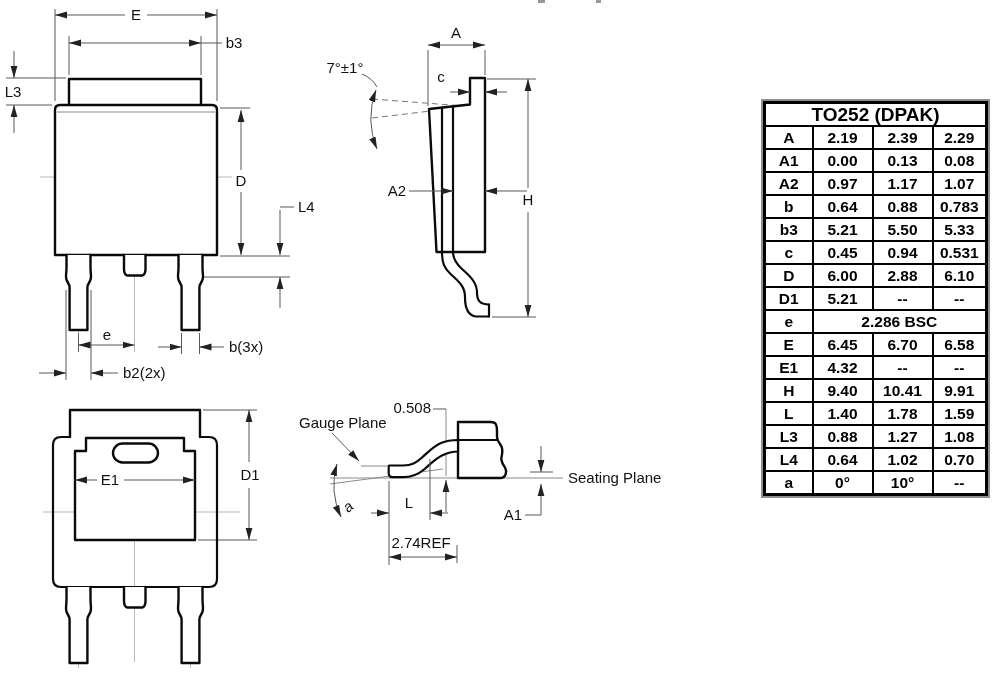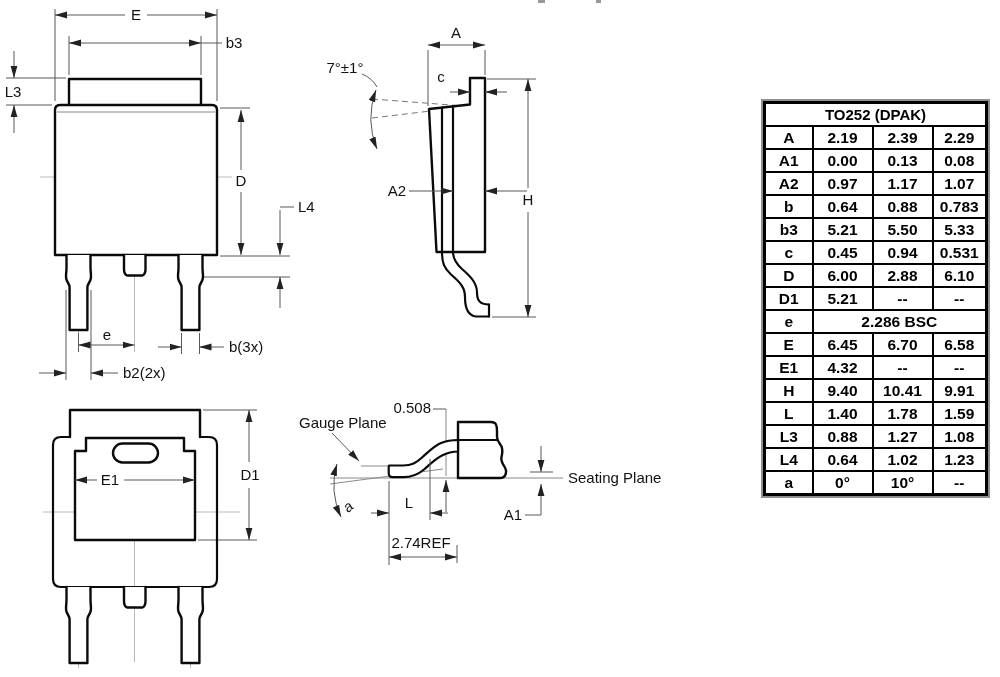--- a/index.html
+++ b/index.html
@@ -13,21 +13,21 @@
   .o{stroke:#0a0a0a;stroke-width:2.4;fill:#fff;stroke-linejoin:round;stroke-linecap:round;}
   .on{stroke:#0a0a0a;stroke-width:2.2;fill:none;stroke-linejoin:round;stroke-linecap:round;}
   .dim{stroke:#585858;stroke-width:1;fill:none;}
   .thin{stroke:#8a8a8a;stroke-width:1;fill:none;}
   .cl{stroke:#b8b8b8;stroke-width:1;fill:none;}
   .dash{stroke:#777;stroke-width:1;fill:none;stroke-dasharray:6 4;}
   #dim-table{position:absolute;left:763px;top:101px;border-collapse:collapse;background:#fff;
              border:3px solid #000;box-shadow:0 0 0 2px #8f8f8f;table-layout:fixed;width:222px;}
   #dim-table td,#dim-table th{border:2px solid #000;text-align:center;font-weight:bold;
              font-size:15.5px;color:#000;height:21px;line-height:21px;padding:0;overflow:hidden;}
-  #dim-table .title-cell{font-size:15px;}
+  #dim-table .title-cell{font-size:19px;}
 </style>
 </head>
 <body>
 
 <div class="stage">
 
   <svg style="left:0;top:0" width="335" height="400" viewBox="0 0 335 400">
     <defs>
       <marker id="arw" viewBox="0 0 12 8" refX="12" refY="4" markerWidth="12" markerHeight="8" orient="auto-start-reverse" markerUnits="userSpaceOnUse">
         <path d="M12,4 L0,0.6 L0,7.4 Z" fill="#222"></path>
@@ -316,21 +316,21 @@
     <tr>
           <td>L3</td>
           <td>0.88</td>
           <td>1.27</td>
           <td>1.08</td>
         </tr>
     <tr>
           <td>L4</td>
           <td>0.64</td>
           <td>1.02</td>
-          <td>1.23</td>
+          <td>0.70</td>
         </tr>
     <tr>
           <td>a</td>
           <td>0°</td>
           <td>10°</td>
           <td>--</td>
         </tr>
   </tbody>
     </table>
 

